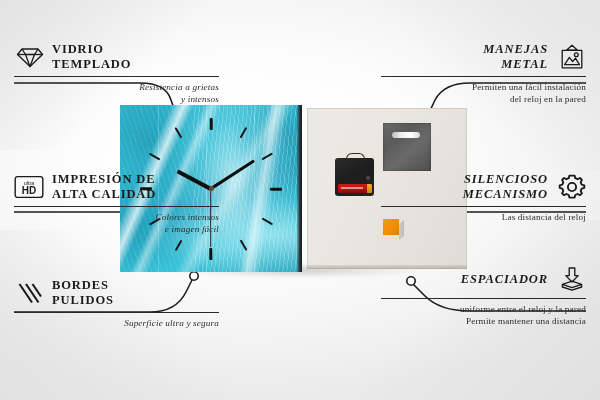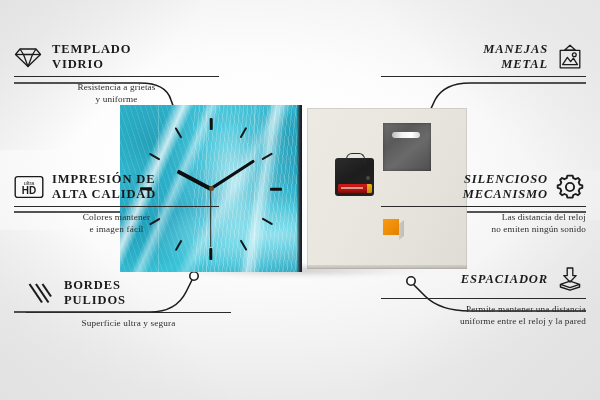--- a/index.html
+++ b/index.html
@@ -59,37 +59,37 @@
     background: #2a2a2a;
     margin: 4px 0 4px 0;
     width: 100%;
   }
   .feature .sub {
     font-size: 9.2px;
     line-height: 1.35;
     color: #2e2e2e;
     letter-spacing: 0.15px;
   }
-  .feature.left .sub { text-align: center; }
+  .feature.left .sub { text-align: right; font-style: italic; }
   .feature.right .sub { text-align: right; }
 
   .icon-box {
     width: 30px;
     height: 30px;
     flex: 0 0 30px;
     display: flex;
     align-items: center;
-    justify-content: flex-start;
+    justify-content: flex-end;
   }
   .icon-box svg { display: block; }
 
   
   #f-vidrio   { left: 14px;  top: 42px;  }
   #f-impres   { left: 14px;  top: 172px; }
-  #f-bordes   { left: 26px;  top: 278px; }
+  #f-bordes   { left: 14px;  top: 278px; }
   
   #f-manejas  { left: 381px; top: 42px;  }
   #f-mecanis  { left: 381px; top: 172px; }
   #f-espacia  { left: 381px; top: 264px; }
 
   
   #connectors {
     position: absolute;
     left: 0; top: 0;
     width: 600px; height: 400px;
@@ -410,48 +410,48 @@
         <svg width="28" height="24" viewBox="0 0 28 24">
           <g fill="none" stroke="#1b1b1b" stroke-width="1.3" stroke-linejoin="round">
             <path d="M6,4 H22 L26.5,9.5 L14,21.5 L1.5,9.5 Z"></path>
             <path d="M1.5,9.5 H26.5"></path>
             <path d="M6,4 L9.5,9.5 L14,21.5 L18.5,9.5 L22,4"></path>
             <path d="M9.5,9.5 H18.5"></path>
           </g>
         </svg>
       </span>
       <div class="title">
+        <div>VIDRIO</div>
         <div>TEMPLADO</div>
-        <div>VIDRIO</div>
       </div>
     </div>
     <div class="rule"></div>
     <div class="sub">
       <div>Resistencia a grietas</div>
-      <div>y uniforme</div>
+      <div>y intensos</div>
     </div>
   </div>
 
   <div class="feature left" id="f-impres">
     <div class="headrow">
       <span class="icon-box">
         <svg width="30" height="24" viewBox="0 0 30 24">
           <rect x="1.2" y="1.6" width="27.6" height="20.8" rx="2.4" fill="none" stroke="#1b1b1b" stroke-width="1.4"></rect>
           <text x="15" y="10" font-family="Liberation Sans, sans-serif" font-size="5.4" text-anchor="middle" fill="#1b1b1b">ultra</text>
           <text x="15" y="19.3" font-family="Liberation Sans, sans-serif" font-size="10" font-weight="bold" text-anchor="middle" fill="#1b1b1b">HD</text>
         </svg>
       </span>
       <div class="title">
         <div>IMPRESIÓN DE</div>
         <div>ALTA CALIDAD</div>
       </div>
     </div>
     <div class="rule"></div>
     <div class="sub">
-      <div>Colores mantener</div>
+      <div>Colores intensos</div>
       <div>e imagen fácil</div>
     </div>
   </div>
 
   <div class="feature left" id="f-bordes">
     <div class="headrow">
       <span class="icon-box">
         <svg width="28" height="24" viewBox="0 0 28 24">
           <g stroke="#1b1b1b" stroke-width="2.1" stroke-linecap="butt">
             <path d="M3.5,3 L16,21.5"></path>
@@ -482,59 +482,62 @@
           <g fill="none" stroke="#1b1b1b" stroke-width="1.3" stroke-linejoin="round">
             <path d="M14,1.2 L8.5,6.2 H19.5 Z"></path>
             <rect x="4.2" y="6.4" width="19.6" height="17.4"></rect>
             <path d="M6.6,20.6 L11.4,13.4 L14.6,17.6 L17.4,14.2 L21.4,20.6 Z"></path>
             <circle cx="18.3" cy="10.8" r="1.9"></circle>
           </g>
         </svg>
       </span>
     </div>
     <div class="rule"></div>
+    <div class="sub">
+      <div>Permiten una fácil instalación</div>
+      <div>del reloj en la pared</div>
+    </div>
   </div>
 
   <div class="feature right" id="f-mecanis">
     <div class="headrow">
       <div class="title">
         <div>SILENCIOSO</div>
         <div>MECANISMO</div>
       </div>
       <span class="icon-box">
         <svg width="28" height="28" viewBox="0 0 28 28">
           <g fill="none" stroke="#1b1b1b" stroke-width="1.9" stroke-linejoin="round" stroke-linecap="round">
             <path d="M14,2.6 l2.6,0 0.7,2.6 2.3,1.0 2.4,-1.2 1.9,1.9 -1.2,2.4 1.0,2.3 2.6,0.7 0,2.6 -2.6,0.7 -1.0,2.3 1.2,2.4 -1.9,1.9 -2.4,-1.2 -2.3,1.0 -0.7,2.6 -2.6,0 -2.6,0 -0.7,-2.6 -2.3,-1.0 -2.4,1.2 -1.9,-1.9 1.2,-2.4 -1.0,-2.3 -2.6,-0.7 0,-2.6 2.6,-0.7 1.0,-2.3 -1.2,-2.4 1.9,-1.9 2.4,1.2 2.3,-1.0 0.7,-2.6 2.6,0 z"></path>
             <circle cx="14" cy="14" r="4.1"></circle>
           </g>
         </svg>
       </span>
     </div>
     <div class="rule"></div>
     <div class="sub">
       <div>Las distancia del reloj</div>
-      <div>no emiten ningún sonido</div>
     </div>
   </div>
 
   <div class="feature right" id="f-espacia">
     <div class="headrow">
       <div class="title">
         <div>ESPACIADOR</div>
       </div>
       <span class="icon-box">
         <svg width="28" height="26" viewBox="0 0 28 26">
           <g fill="none" stroke="#1b1b1b" stroke-width="1.35" stroke-linejoin="round">
             <path d="M11.2,2 h5.6 v7.6 h3.4 L14,16 L7.8,9.6 h3.4 Z"></path>
             <path d="M14,15.2 L23.6,18.4 L14,21.6 L4.4,18.4 Z"></path>
             <path d="M4.4,18.4 v2.6 L14,24.2 L23.6,21 v-2.6"></path>
           </g>
         </svg>
       </span>
     </div>
     <div class="rule"></div>
     <div class="sub">
+      <div>uniforme entre el reloj y la pared</div>
       <div>Permite mantener una distancia</div>
-      <div>uniforme entre el reloj y la pared</div>
     </div>
   </div>
 
 </div>
 
 </body></html>

